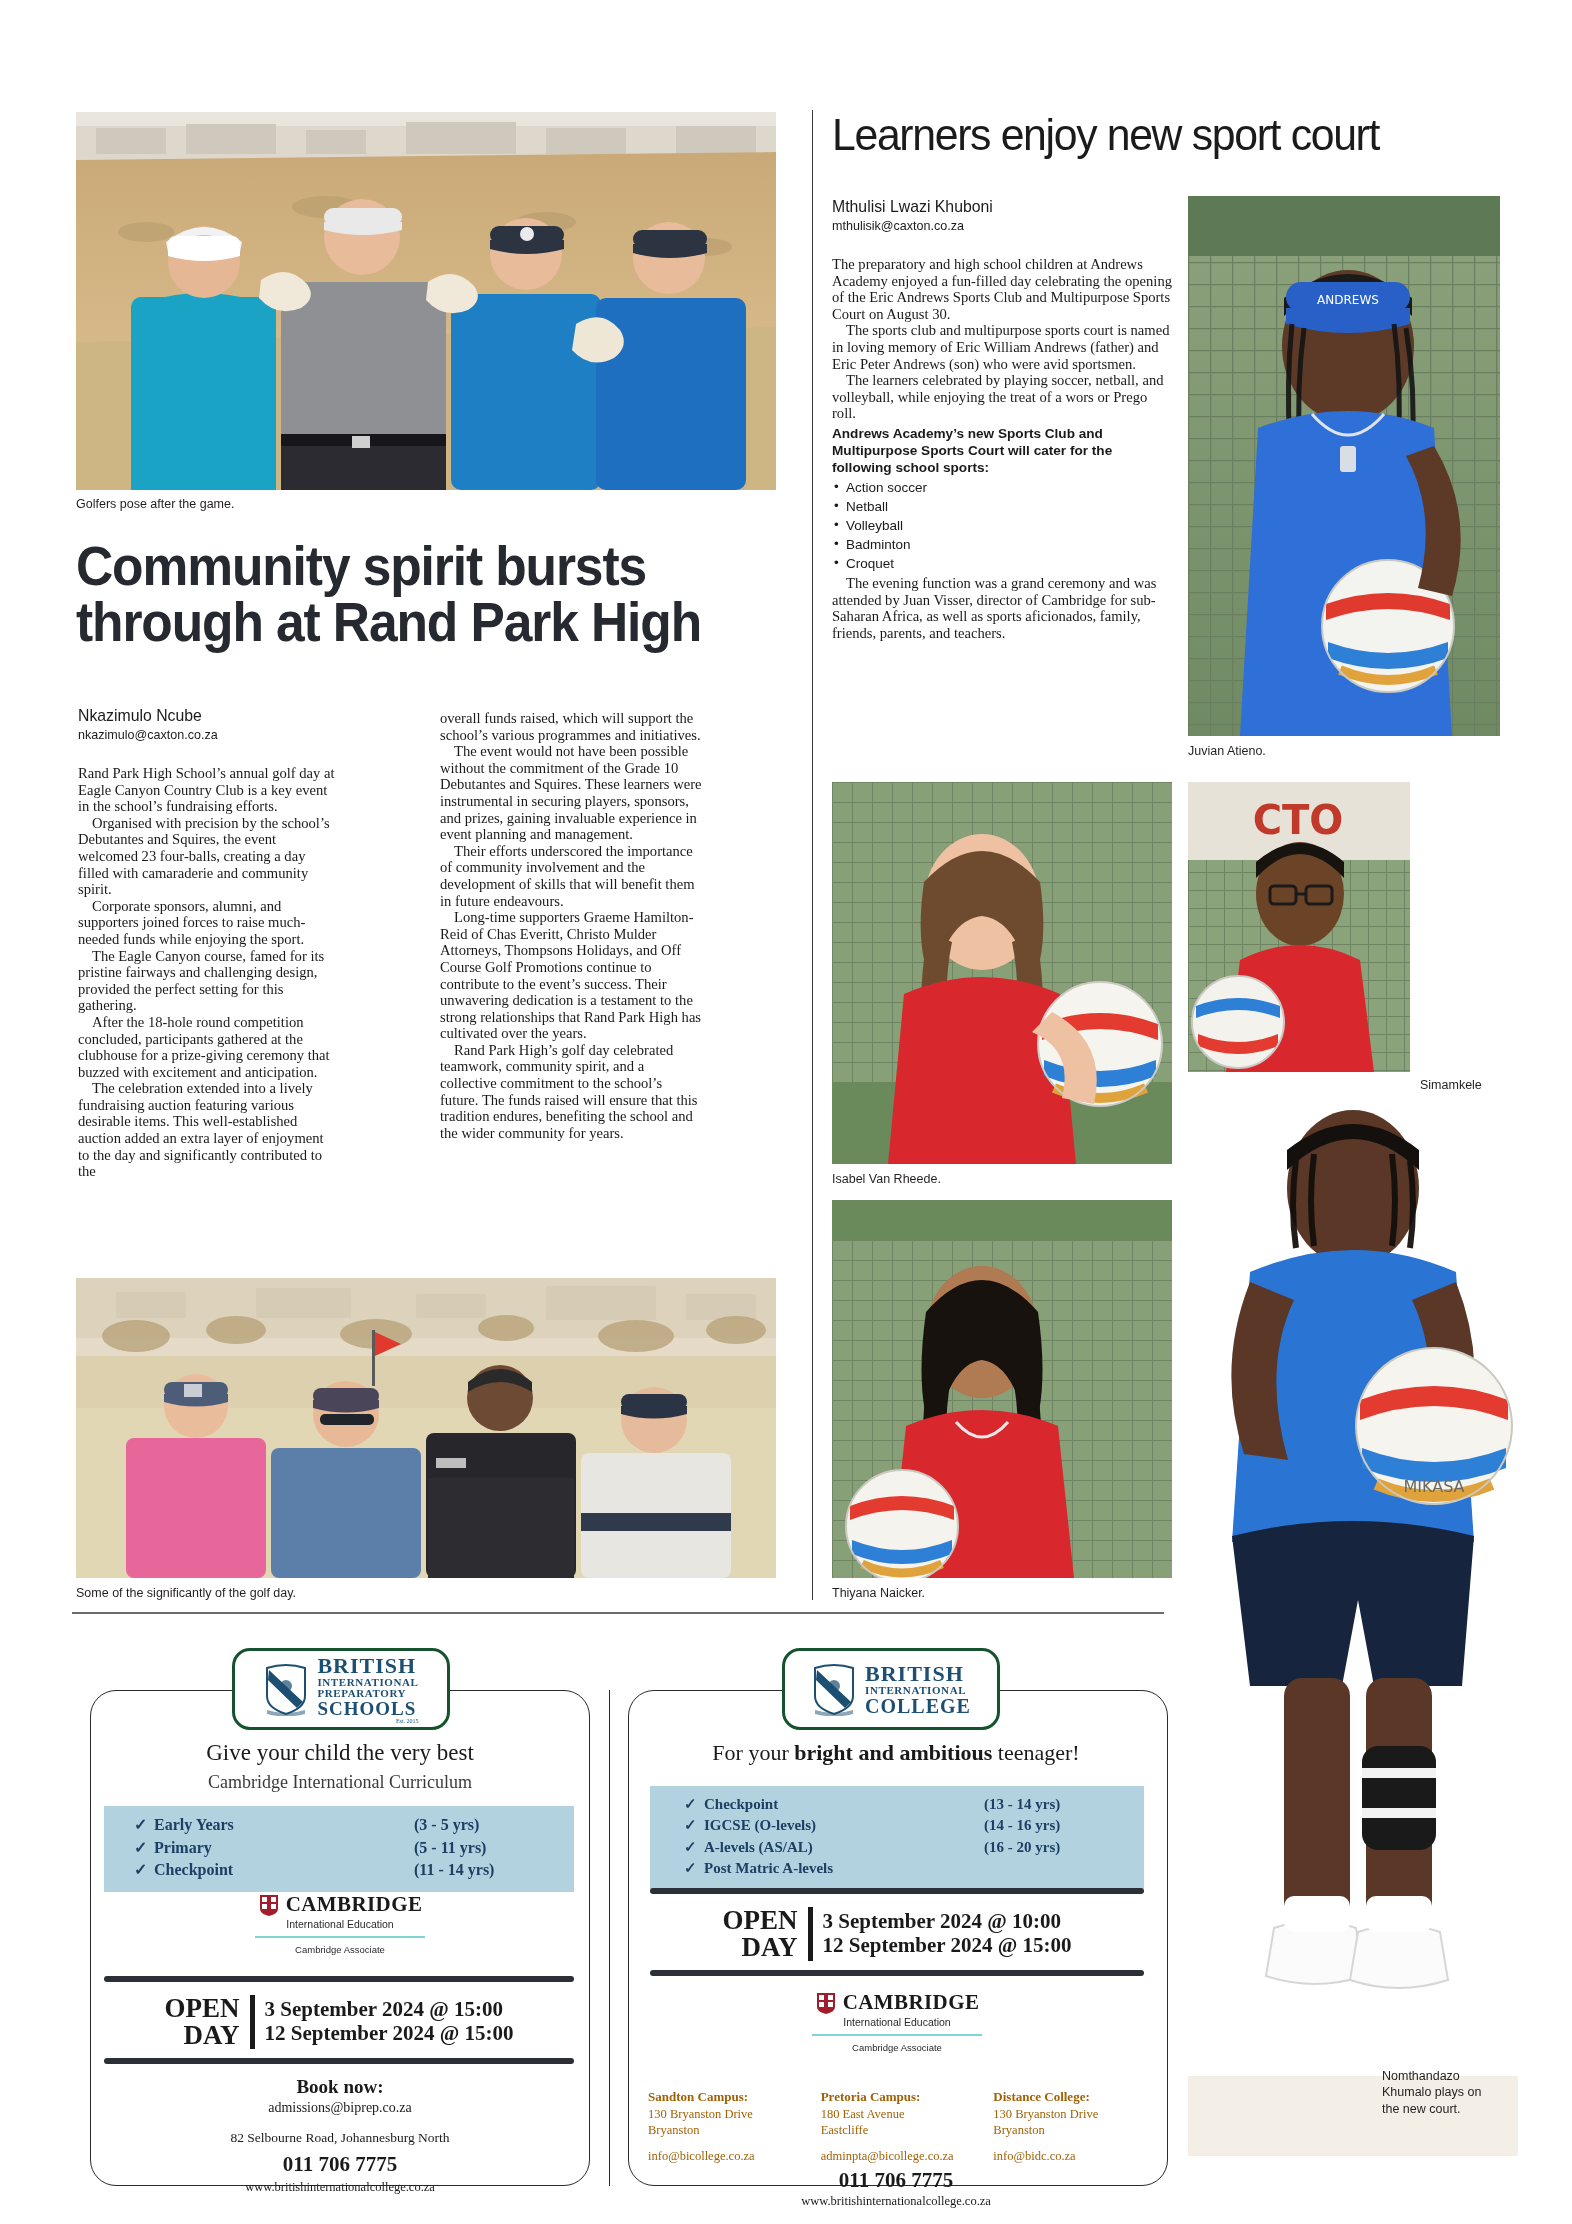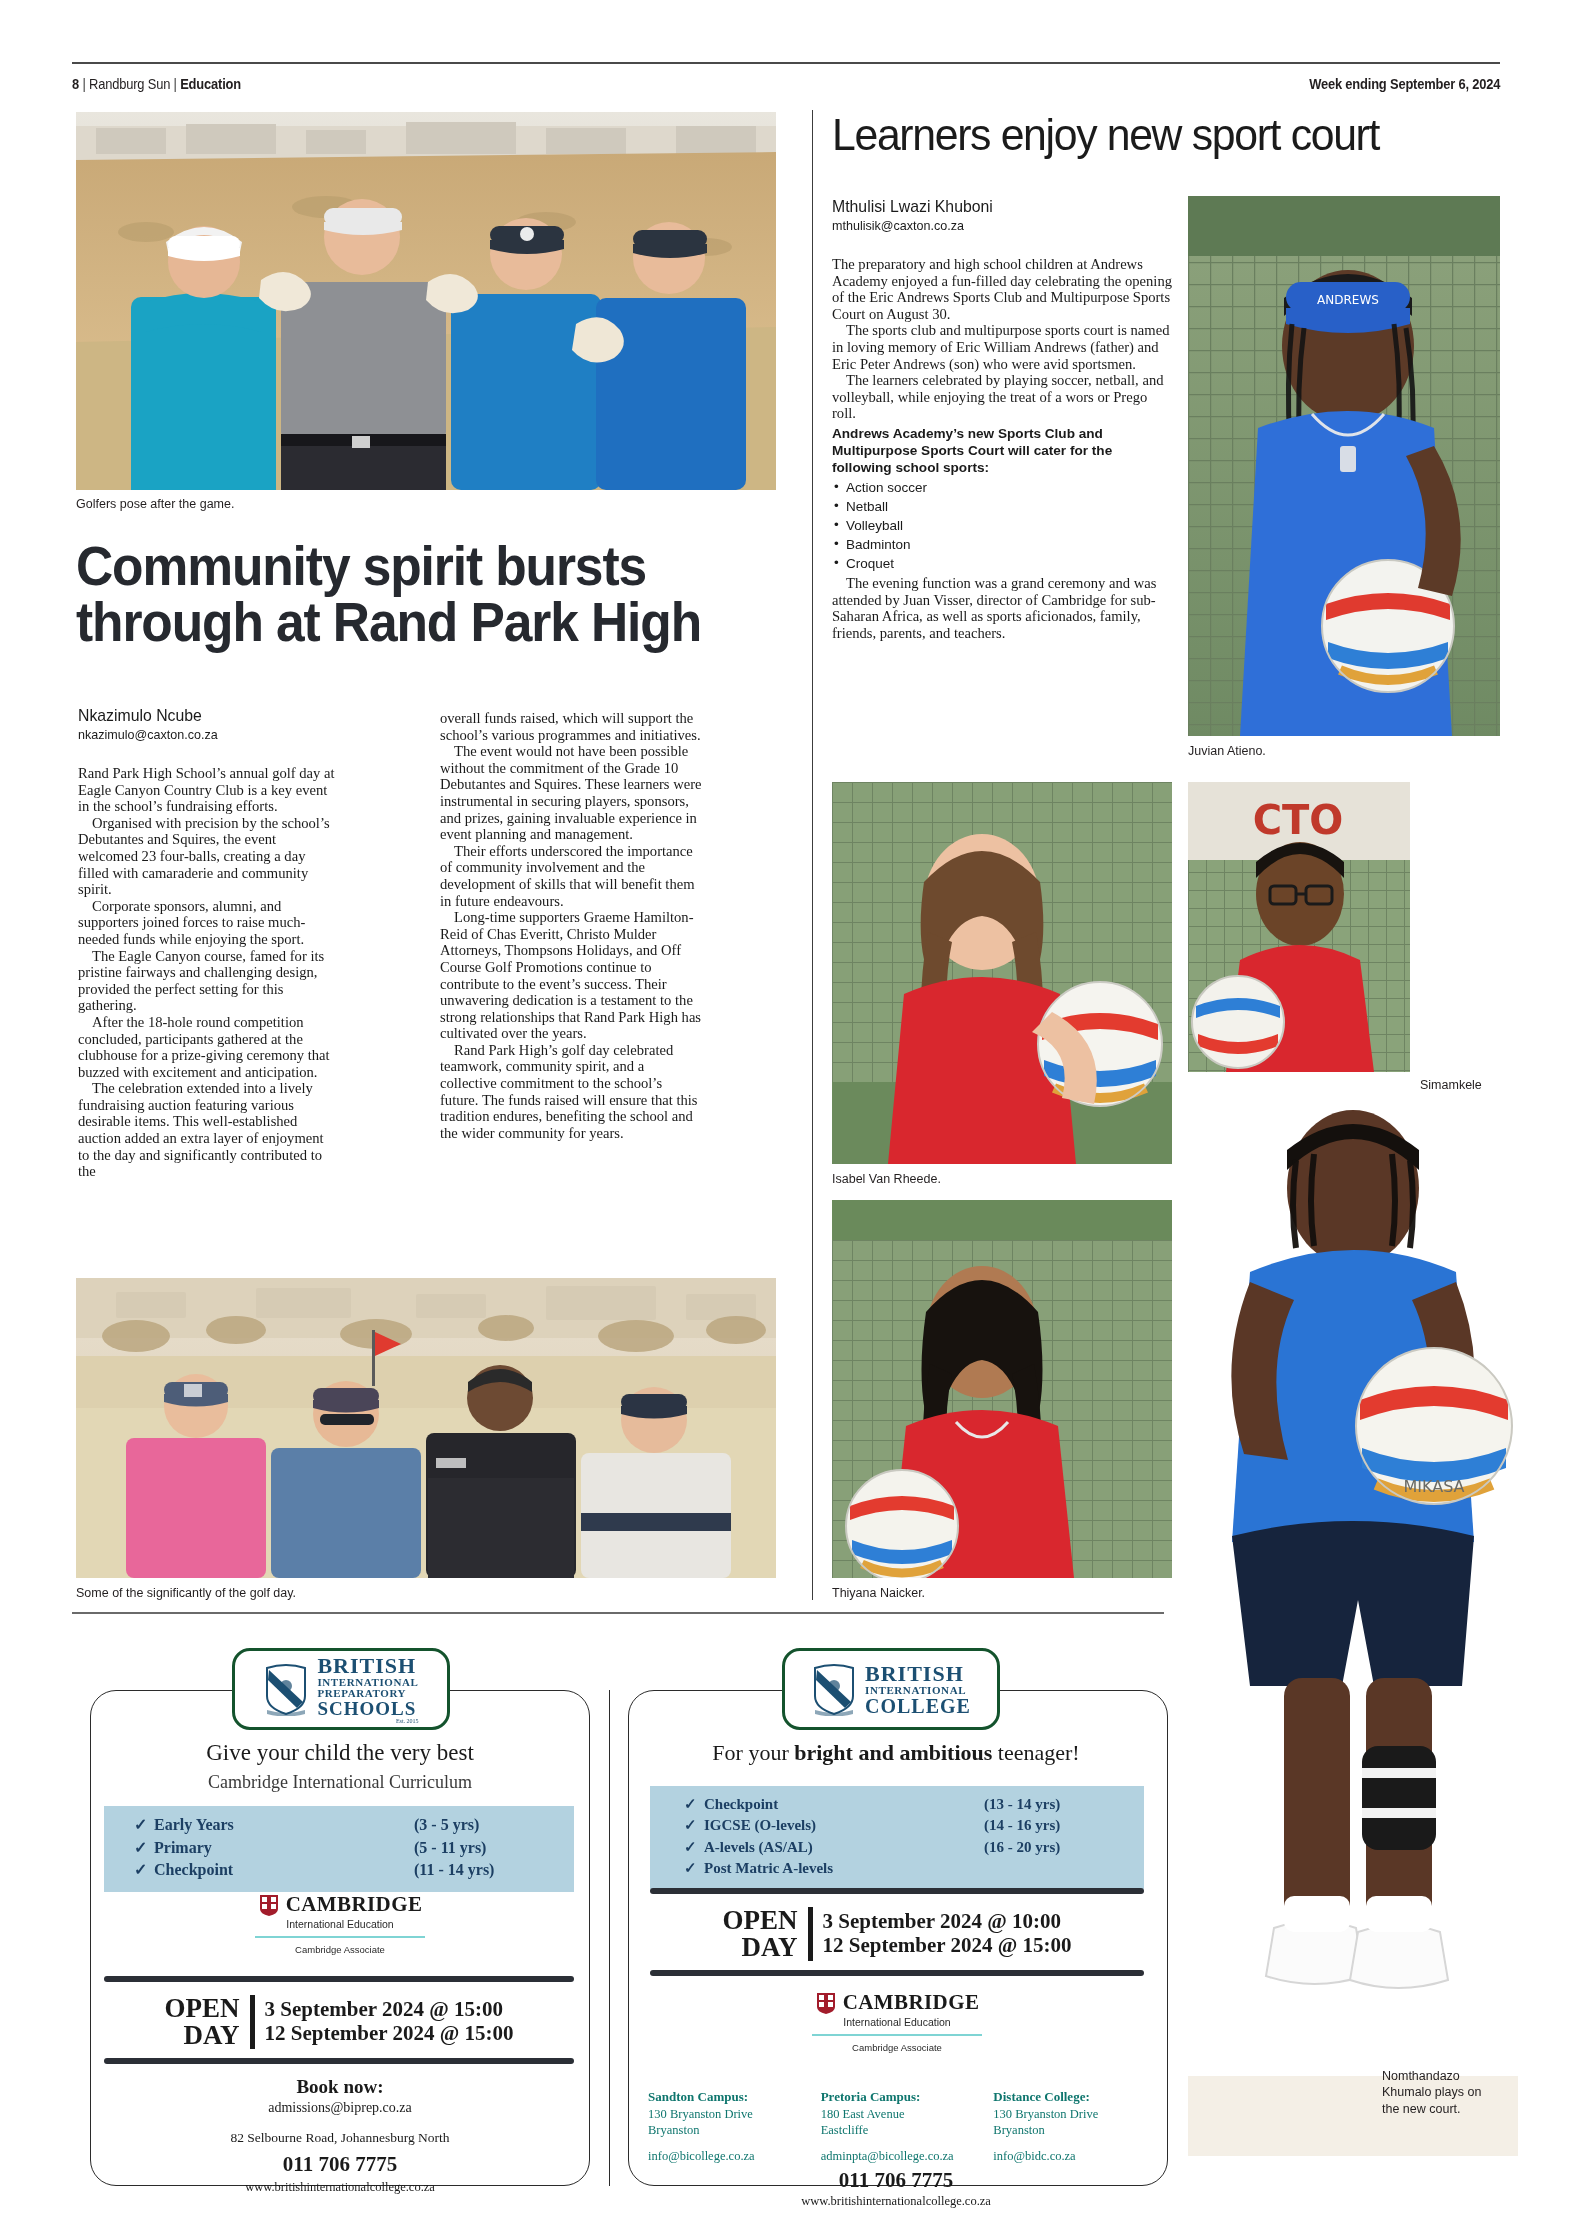--- a/index.html
+++ b/index.html
@@ -100,37 +100,31 @@
   .rule-thick { background:#2b2f36; border-radius:3px; }
   .openday { display:flex; align-items:center; justify-content:center; }
   .openday .ow { font-family:"Liberation Serif",serif; font-weight:700; color:#1a1a1a; text-align:right; line-height:1.0; }
   .openday .bar { background:#1a1a1a; margin:0 10px; }
   .openday .dates { font-family:"Liberation Serif",serif; font-weight:700; color:#1a1a1a; line-height:1.12; }
 
   .book { font-family:"Liberation Serif",serif; font-weight:700; text-align:center; color:#1a1a1a; }
   .small-c { font-family:"Liberation Serif",serif; text-align:center; color:#1a1a1a; }
   .phone { font-family:"Liberation Serif",serif; font-weight:700; text-align:center; color:#1a1a1a; }
 
-  .campus-col { font-family:"Liberation Serif",serif; color:#0f766e; }
+  .campus-col { font-family:"Liberation Serif",serif; color:#a16207; }
   .campus-col .h { font-weight:700; }
 
   
   .rightcol-bg { position:absolute; background:#f4efe6; }
 </style>
 </head>
 <body>
 
 <div class="page">
 
-  <div class="masthead">
-    <div class="mast-left">
-      <span>8</span><span class="sep"> | </span><span class="thin">Randburg Sun</span><span class="sep"> | </span><span>Education</span>
-    </div>
-    <div class="mast-right">Week ending September 6, 2024</div>
-  </div>
 
   <div class="photo" style="left:76px; top:112px; width:700px; height:378px;">
     <svg width="700" height="378" viewBox="0 0 700 378" preserveAspectRatio="none">
       <defs>
         <linearGradient id="sky1" x1="0" y1="0" x2="0" y2="1">
           <stop offset="0%" stop-color="#e9e6de"></stop>
             <stop offset="100%" stop-color="#cfc6b2"></stop>
         </linearGradient>
         <linearGradient id="hill1" x1="0" y1="0" x2="0" y2="1">
           <stop offset="0%" stop-color="#c9a977"></stop>

